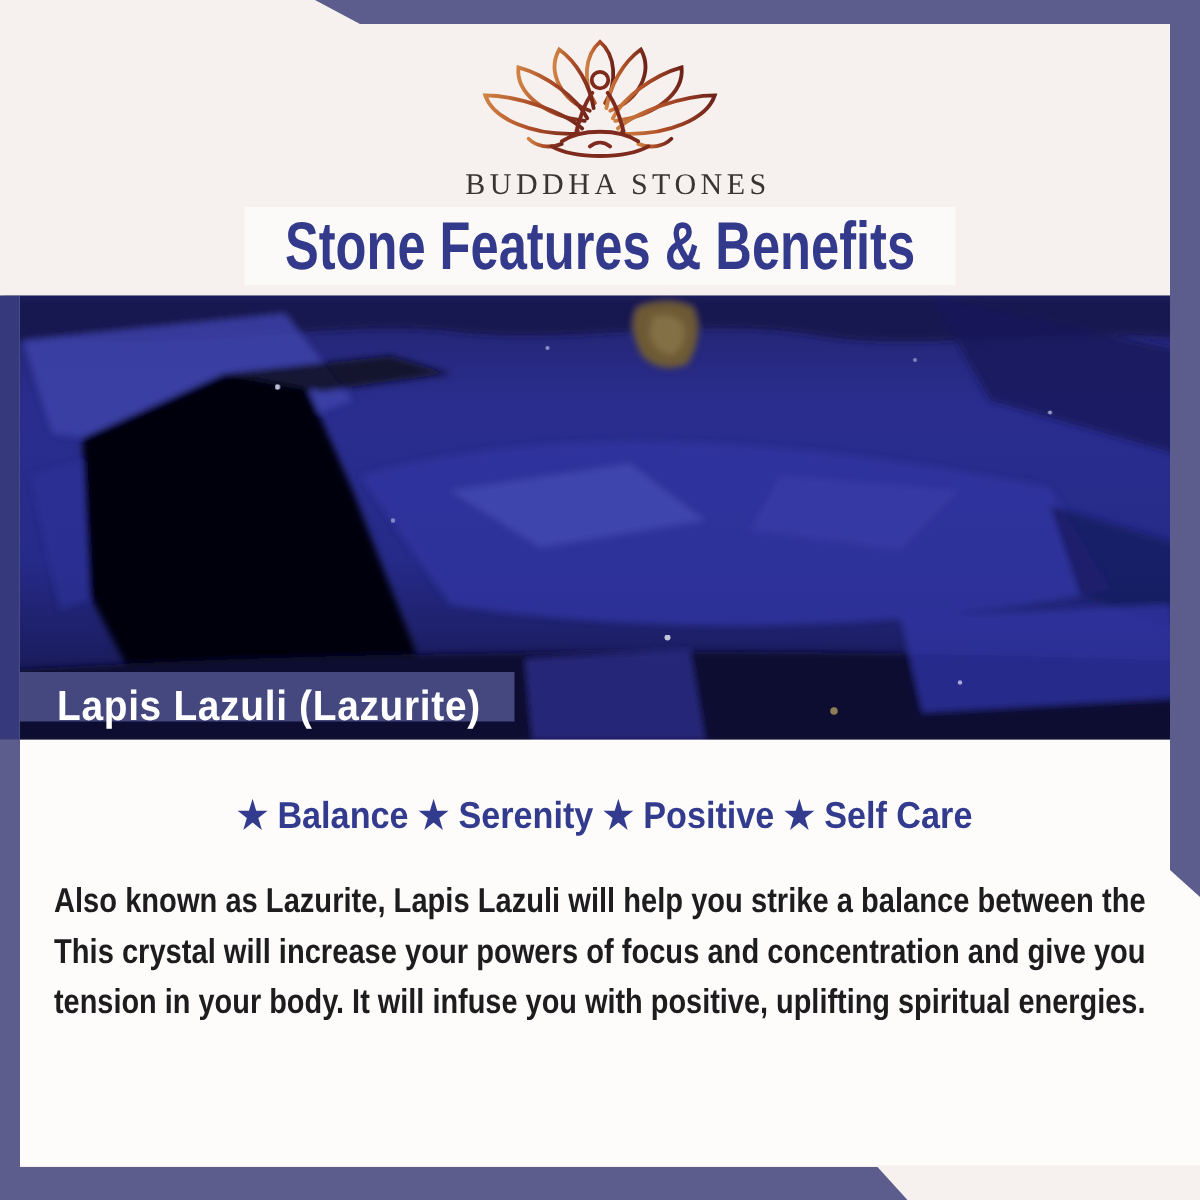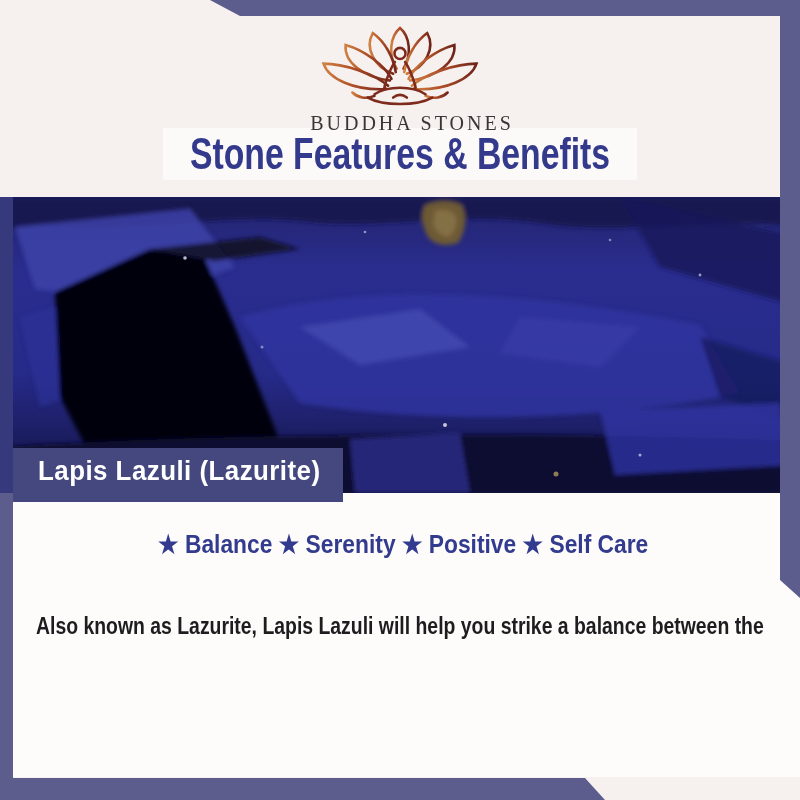--- a/index.html
+++ b/index.html
@@ -21,39 +21,39 @@
   .left-ribbon-a{left:0;top:197px;width:13px;height:296px;background:var(--ribbon-dark);z-index:6;}
   .left-ribbon-b{left:0;top:493px;width:13px;height:307px;background:var(--ribbon);z-index:6;}
   .bottom-ribbon{left:0;top:778px;width:605px;height:22px;background:var(--ribbon);
     clip-path:polygon(0 0,585px 0,605px 22px,0 22px);z-index:6;}
 
   
   .logo-wrap{left:50%;top:24px;transform:translateX(-50%);z-index:4;}
   .brand-name{left:0;top:112px;width:800px;text-align:center;
     font-family:"Liberation Serif",serif;font-size:20px;letter-spacing:3px;
     color:var(--brand-dark);z-index:4;padding-left:12px;}
-  .heading-band{left:163px;top:128px;width:474px;height:52px;background:var(--band-white);z-index:3;}
+  .heading-band{left:163px;top:138px;width:474px;height:52px;background:var(--band-white);z-index:3;}
   .heading-text{left:50%;top:0;line-height:52px;white-space:nowrap;display:inline-block;
     font-size:45px;font-weight:700;color:var(--heading-blue);z-index:4;}
 
   
   .photo{left:0;top:197px;width:800px;height:296px;z-index:1;}
   .photo svg{display:block;width:800px;height:296px;}
 
   
-  .stone-banner{left:0;top:448px;width:343px;height:54px;background:var(--banner-bg);z-index:5;}
+  .stone-banner{left:0;top:448px;width:343px;height:33px;background:var(--banner-bg);z-index:5;}
   .stone-banner-label{left:38px;top:0;line-height:45px;white-space:nowrap;display:inline-block;
     font-size:28px;font-weight:700;letter-spacing:.5px;color:var(--banner-text);}
 
   
   .content-panel{left:13px;top:493px;width:787px;height:284px;background:var(--panel-white);z-index:2;}
   .stars-line{left:50%;top:529px;height:30px;line-height:30px;white-space:nowrap;display:inline-block;
     font-size:25px;font-weight:700;color:var(--stars-blue);z-index:5;}
   .stars-line .star{margin:0 7px;}
-  .description{left:36px;top:610px;width:728px;z-index:5;color:var(--text-dark);}
+  .description{left:36px;top:584px;width:728px;z-index:5;color:var(--text-dark);}
   .desc-line{height:33.5px;line-height:33.5px;}
   .desc-line>span{display:inline-block;white-space:nowrap;font-size:23px;font-weight:700;
     transform-origin:left center;}
 
   .fit-center{transform-origin:center center;}
   .fit-left{transform-origin:left center;}
 </style>
 </head>
 <body>
 
@@ -146,20 +146,22 @@
   </div>
 
   <div class="abs content-panel"></div>
 
   <div class="abs stars-line" style="transform: translateX(-50%) scaleX(0.911927);">
     <span class="star">★</span><span>Balance</span><span class="star">★</span><span>Serenity</span><span class="star">★</span><span>Positive</span><span class="star">★</span><span>Self Care</span>
   </div>
 
   <div class="abs description">
     <div class="desc-line"><span class="fit-left" style="transform: scaleX(0.843569);">Also known as Lazurite, Lapis Lazuli will help you strike a balance between the</span></div>
+    <div class="desc-line"><span class="fit-left" style="transform: scaleX(0.843569);">This crystal will increase your powers of focus and concentration and give you</span></div>
+    <div class="desc-line"><span class="fit-left" style="transform: scaleX(0.837745);">tension in your body. It will infuse you with positive, uplifting spiritual energies.</span></div>
   </div>
 
   <div class="abs top-ribbon"></div>
   <div class="abs right-ribbon"></div>
   <div class="abs left-ribbon-a"></div>
   <div class="abs left-ribbon-b"></div>
   <div class="abs bottom-ribbon"></div>
 
 </div>
 

